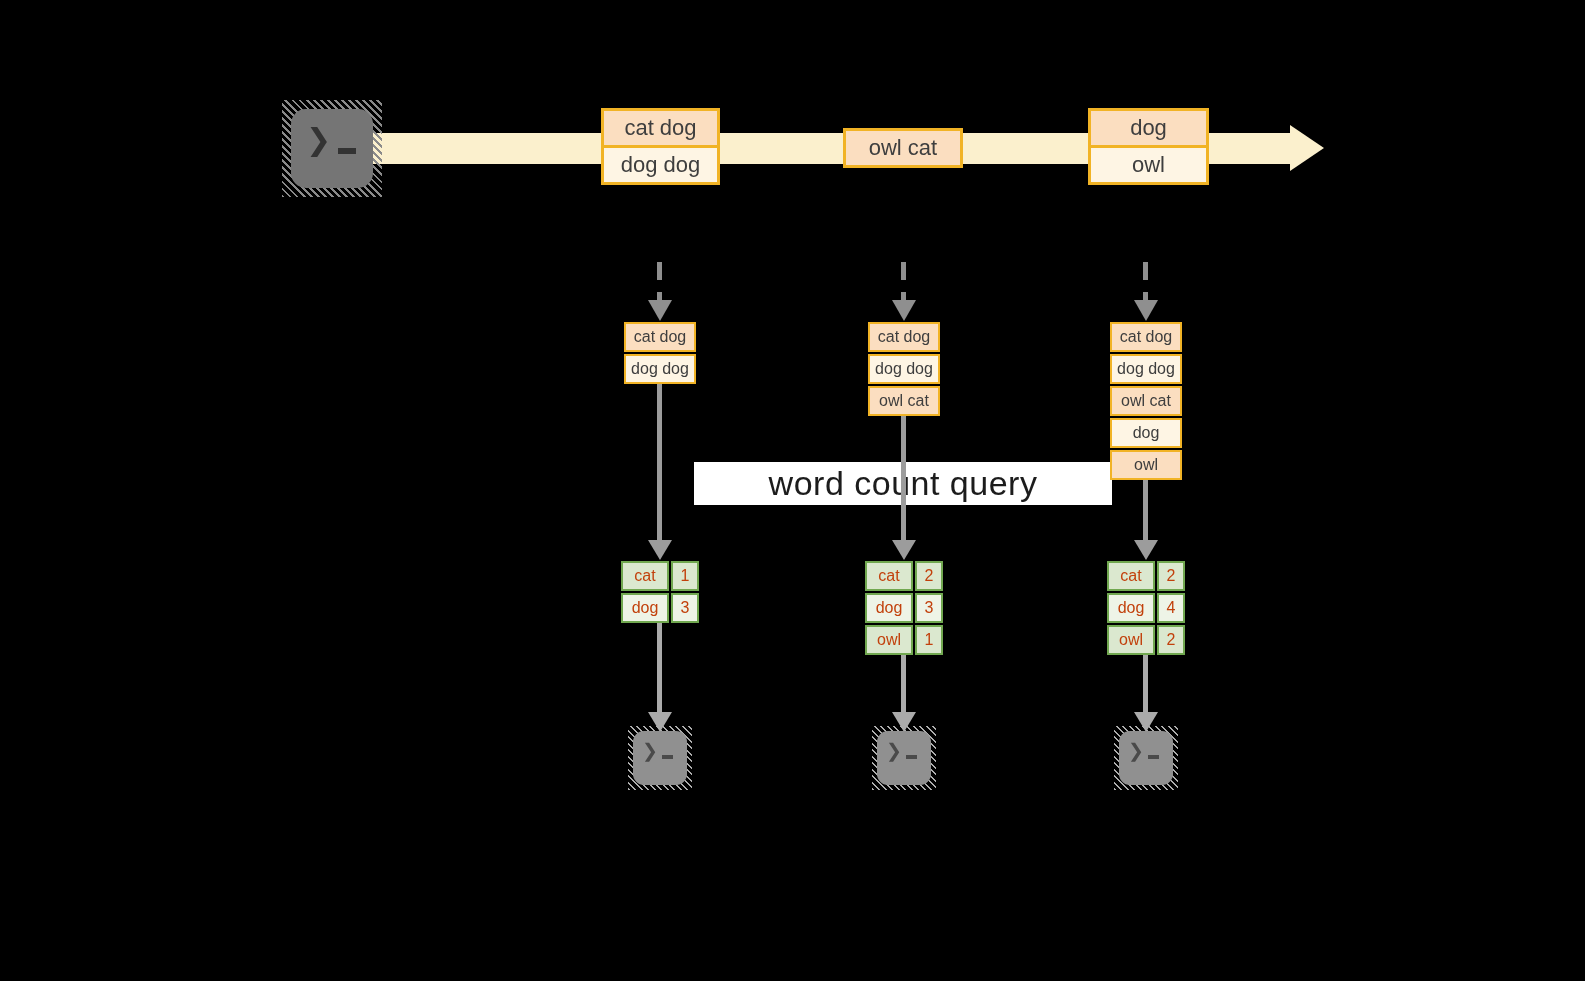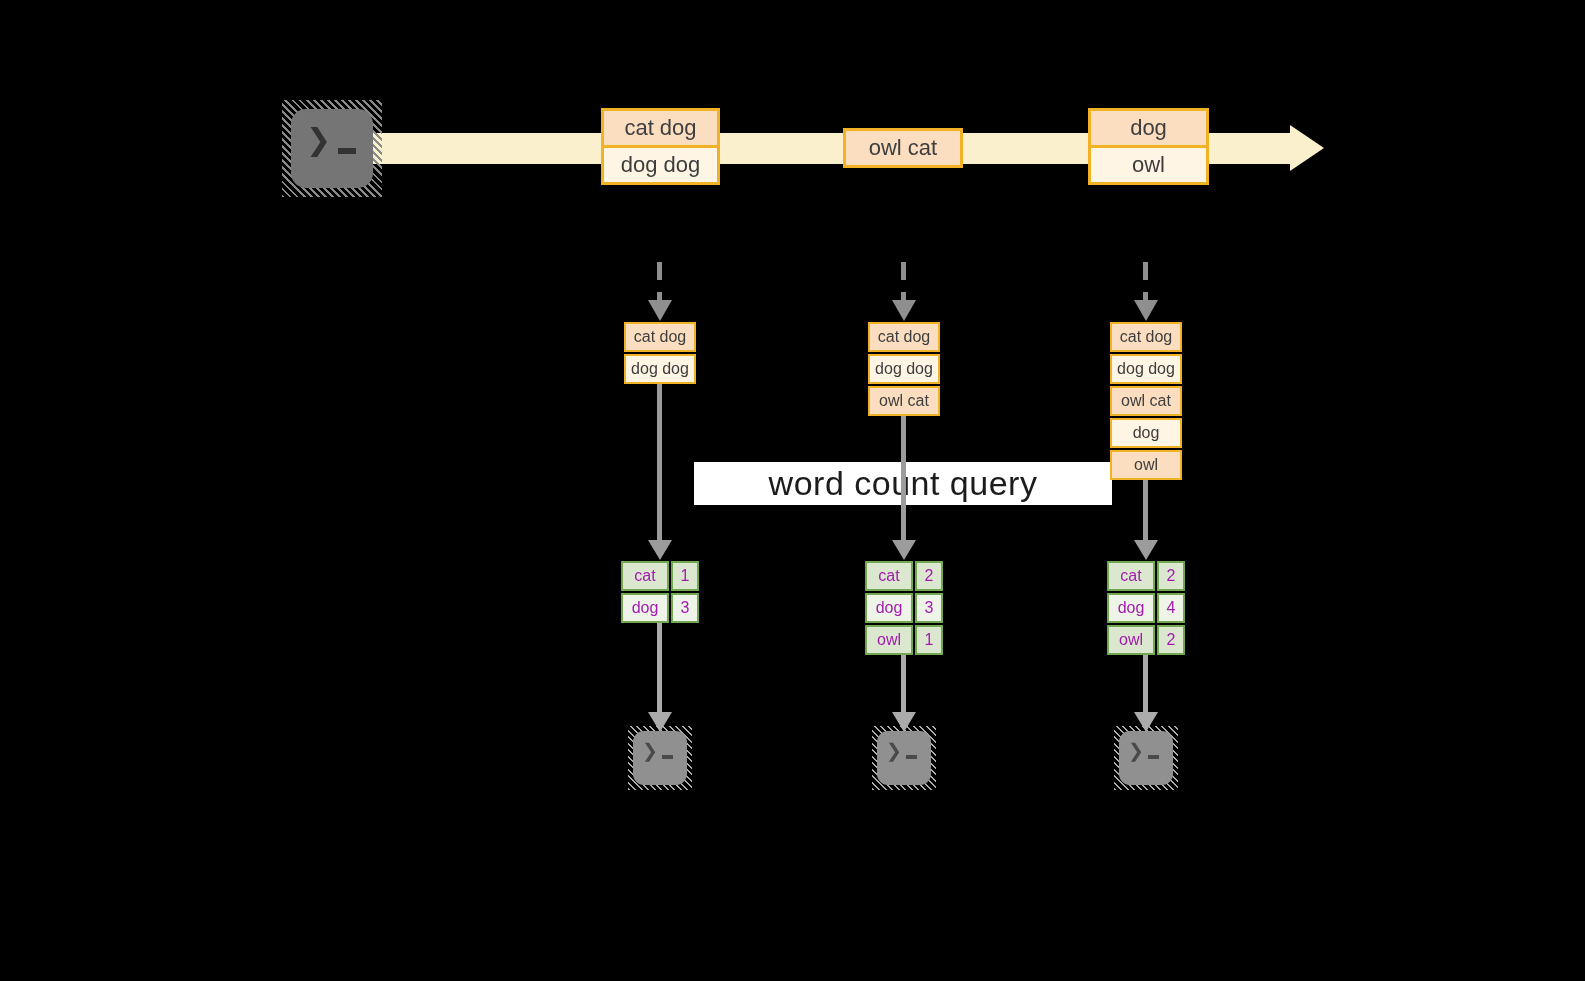--- a/index.html
+++ b/index.html
@@ -60,21 +60,21 @@
   .flow-line{position:absolute;z-index:3;width:5px;background:var(--gray-arrow);}
   .flow-head{position:absolute;z-index:3;width:0;height:0;
     border-left:12px solid transparent;border-right:12px solid transparent;border-top:20px solid var(--gray-arrow);}
   .flow-line.light{background:var(--gray-arrow-light);}
   .flow-head.light{border-top-color:var(--gray-arrow-light);}
 
   
   .wtable{position:absolute;top:561px;width:78px;z-index:4;display:flex;flex-direction:column;gap:2px;}
   .wrow{display:flex;gap:2px;}
   .wcell,.ccell{box-sizing:border-box;height:30px;border:2px solid var(--green);
-    display:flex;align-items:center;justify-content:center;font-size:16px;color:#a21caf;}
+    display:flex;align-items:center;justify-content:center;font-size:16px;color:#c2410c;}
   .wcell{width:48px;} .ccell{width:28px;}
   .wrow:nth-child(odd) .wcell,.wrow:nth-child(odd) .ccell{background:var(--green-fill-a);}
   .wrow:nth-child(even) .wcell,.wrow:nth-child(even) .ccell{background:var(--green-fill-b);}
 </style>
 </head>
 <body>
 
 <div class="canvas">
 
   <div class="band"></div>

